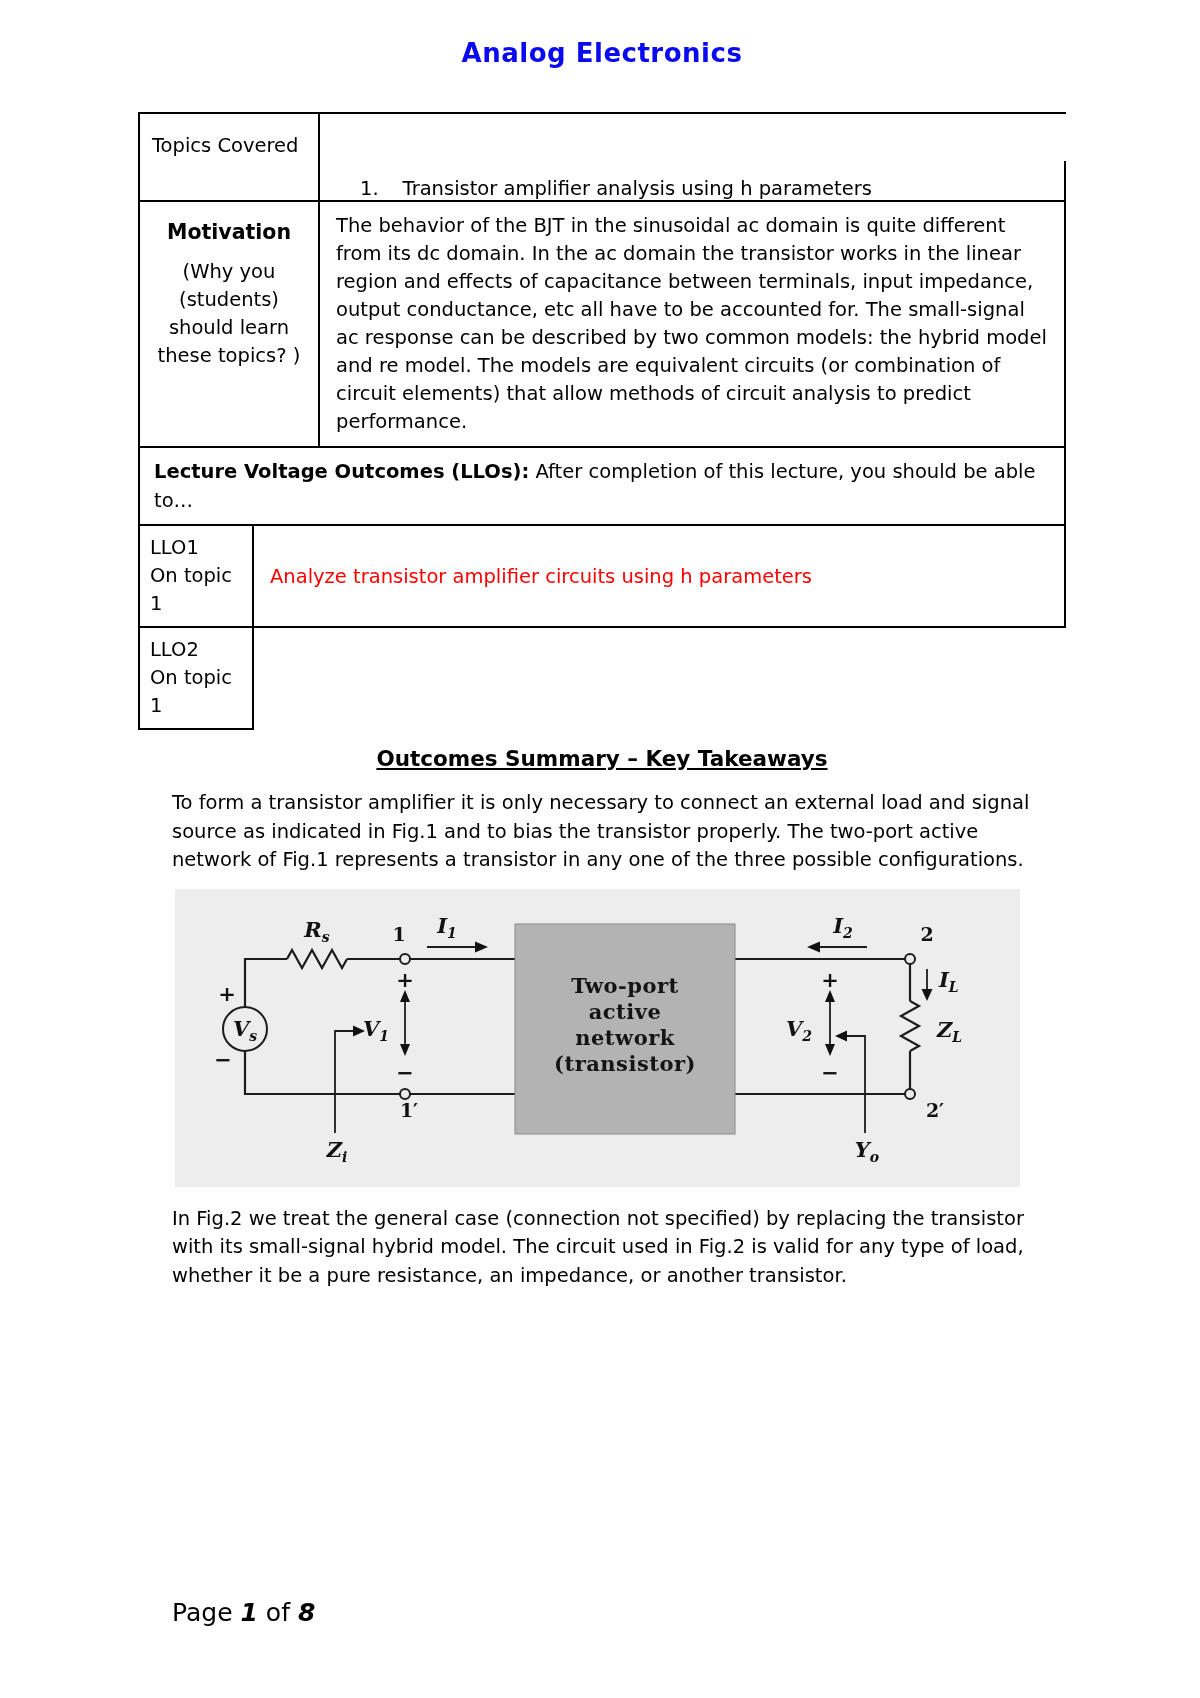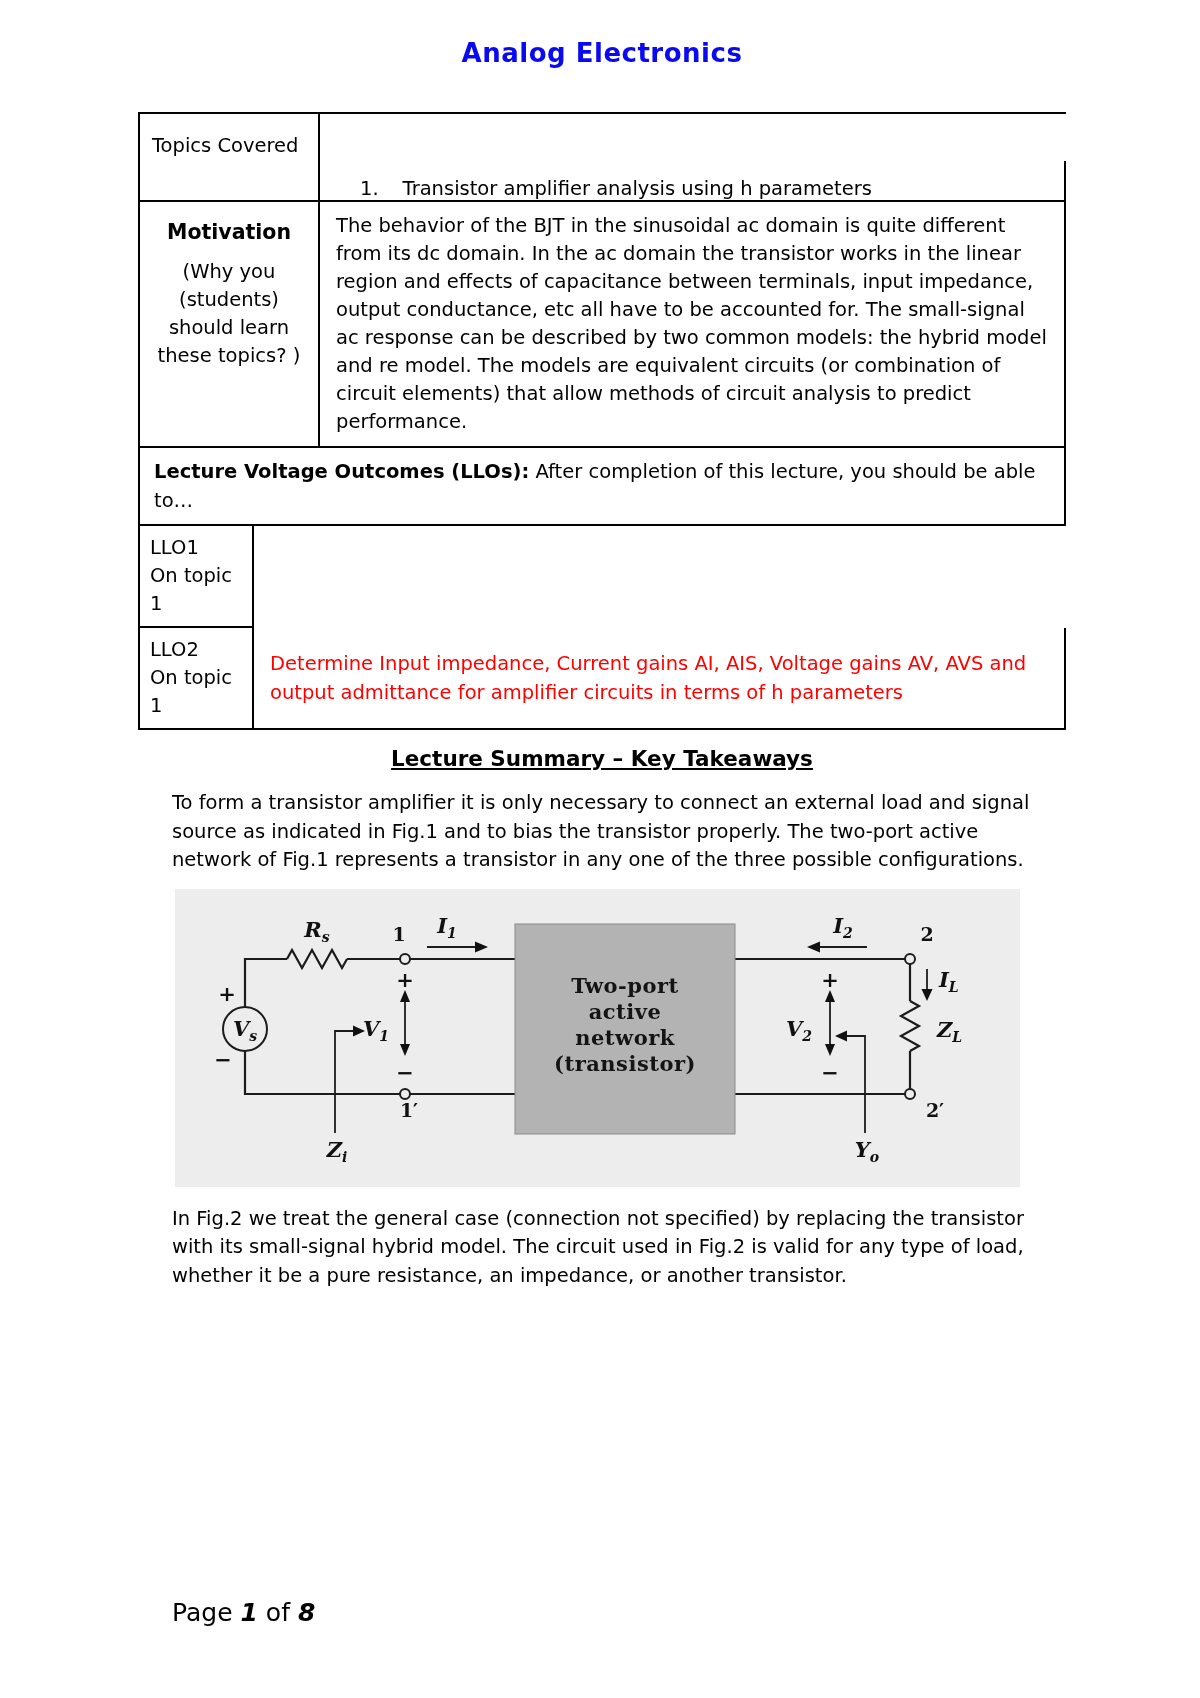--- a/index.html
+++ b/index.html
@@ -83,33 +83,33 @@
       <div class="cell llo-head-cell">
         <span class="b">Lecture Voltage Outcomes (LLOs):</span><span> After completion of this lecture, you should be able to…</span>
       </div>
     </div>
 
     <div class="trow r4">
       <div class="cell w114 llo-id-cell">
         <div>LLO1</div>
         <div>On topic 1</div>
       </div>
+      <div class="cell grow llo-val" style="color: rgb(255, 0, 0);">Analyze transistor amplifier circuits using h parameters</div>
     </div>
 
     <div class="trow r5">
       <div class="cell w114 llo-id-cell">
         <div>LLO2</div>
         <div>On topic 1</div>
       </div>
-      <div class="cell grow llo-val" style="color: rgb(255, 0, 0);">Determine Input impedance, Current gains AI, AIS, Voltage gains AV, AVS and output admittance for amplifier circuits in terms of h parameters</div>
     </div>
 
   </div>
 
-  <div class="summary-heading">Lecture Summary – Key Takeaways</div>
+  <div class="summary-heading">Outcomes Summary – Key Takeaways</div>
 
   <p class="para">To form a transistor amplifier it is only necessary to connect an external load and signal source as indicated in Fig.1 and to bias the transistor properly. The two-port active network of Fig.1 represents a transistor in any one of the three possible configurations.</p>
 
   <div class="figure">
     <svg width="845" height="298" viewBox="0 0 845 298">
 
       <g>
         <path class="wire" d="M70,118 V70 H112"></path>
         <path class="wire" d="M112,70 l5,-9 l10,18 l10,-18 l10,18 l10,-18 l10,18 l5,-9"></path>
         <path class="wire" d="M172,70 H225"></path>

